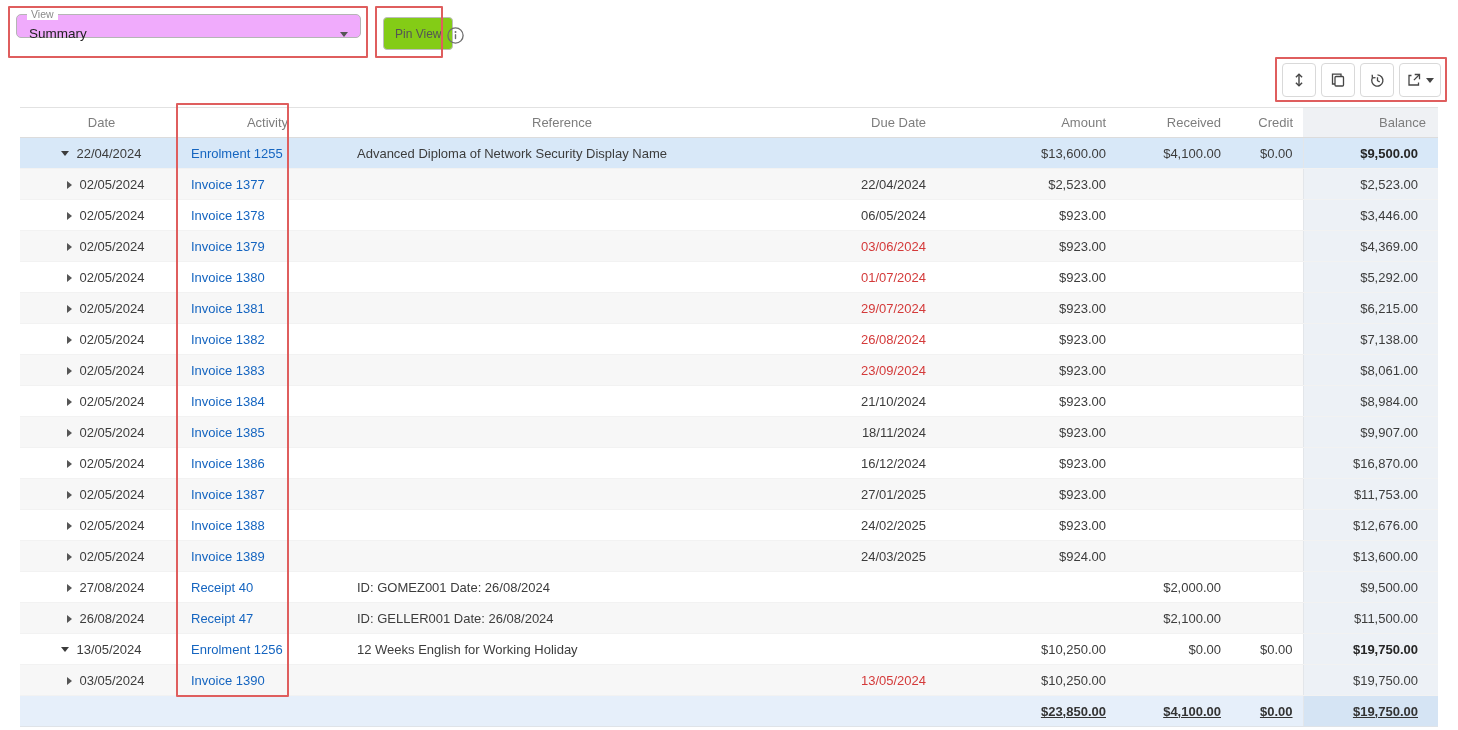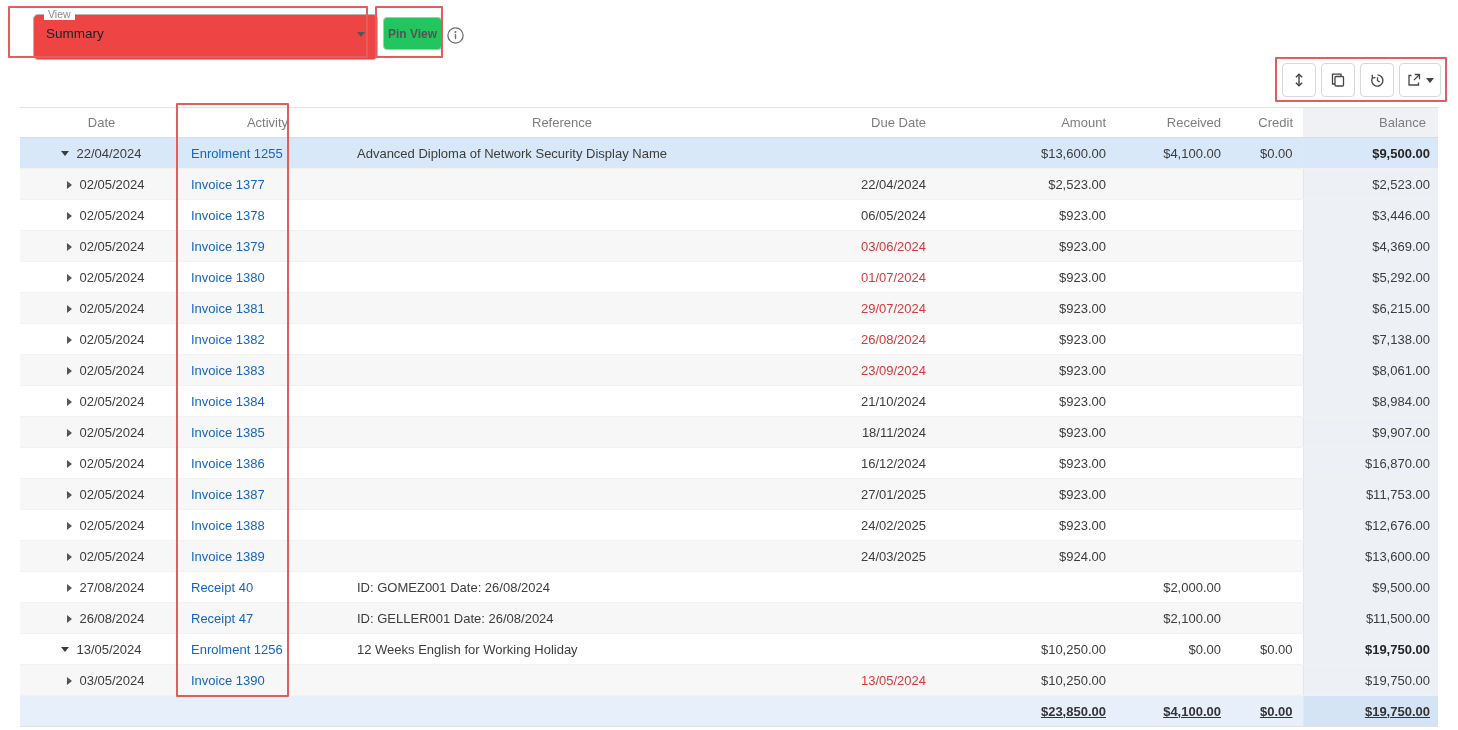--- a/index.html
+++ b/index.html
@@ -4,37 +4,37 @@
 <style>
   * { box-sizing: border-box; }
   body {
     width: 1458px; height: 730px; margin: 0; position: relative;
     background: #ffffff; font-family: "Liberation Sans", sans-serif;
     overflow: hidden; color: #3c3c3c;
   }
 
   
   .view-select {
-    position: absolute; left: 33px; top: 14px; width: 345px; height: 46px;
-    border: 1px solid #b5b5b5; border-radius: 5px; background: #ef4444; cursor: pointer;
+    position: absolute; left: 16px; top: 14px; width: 345px; height: 24px;
+    border: 1px solid #b5b5b5; border-radius: 5px; background: #f0abfc; cursor: pointer;
   }
   .view-label {
     position: absolute; top: -7px; left: 10px; background: #fff; padding: 0 4px;
     font-size: 10.5px; color: #8a8a8a;
   }
   .view-value { position: absolute; left: 12px; top: 11px; font-size: 13.5px; color: #222; }
   .select-caret {
     position: absolute; right: 12px; top: 17px; width: 0; height: 0;
     border-left: 4.5px solid transparent; border-right: 4.5px solid transparent;
     border-top: 5.5px solid #555;
   }
   .pin-btn {
-    position: absolute; left: 383px; top: 17px; height: 33px; padding: 0 4px;
-    background: #22c55e; border: 1px solid #bdbdbd; border-radius: 4px;
-    font-size: 12px; color: #555; font-family: "Liberation Sans", sans-serif; cursor: pointer; font-weight: bold;
+    position: absolute; left: 383px; top: 17px; height: 33px; padding: 0 11px;
+    background: #84cc16; border: 1px solid #bdbdbd; border-radius: 4px;
+    font-size: 12px; color: #555; font-family: "Liberation Sans", sans-serif; cursor: pointer;
   }
   .info-wrap { position: absolute; left: 446px; top: 26px; line-height: 0; cursor: pointer; }
 
   .toolbar { position: absolute; top: 63px; right: 17px; display: flex; gap: 5px; }
   .tb-btn {
     height: 34px; min-width: 34px; display: flex; align-items: center; justify-content: center;
     border: 1px solid #d9d9d9; border-radius: 4px; background: #fff; padding: 0 6px; gap: 4px;
     cursor: pointer;
   }
   .tb-icon { line-height: 0; }
@@ -57,21 +57,21 @@
   .grid-table tbody td { border-bottom: 1px solid #f2f2f2; }
   .al { text-align: left; }
   .ar { text-align: right; padding-right: 10px; }
   th.al, td.col-date { padding-left: 6px; text-align: center; }
   td.col-activity, th.col-activity { padding-left: 13px; margin-left: 24px; }
   td.col-ref, th.col-ref { padding-left: 12px; }
 
   tbody tr:nth-child(even) { background: var(--stripe-bg, #f7f7f7); }
   td.col-balance {
     background: var(--balance-col-bg, #edf1f6);
-    border-left: 1px solid #e3e6ea; padding-right: 8px; margin-left: 12px;
+    border-left: 1px solid #e3e6ea; padding-right: 20px; margin-left: 12px;
   }
   th.col-balance { background: var(--header-balance-bg, #eff1f4); padding-right: 12px; }
   tr.selected { background: var(--selected-row-bg, #d8e8f8); }
   tr.selected td.col-balance { background: var(--selected-row-bg, #d8e8f8); }
   td.bold { font-weight: 700; color: #252525; }
   .overdue { color: var(--overdue-red, #d43f3f); }
   .activity-link { color: var(--link-blue, #1565c0); cursor: pointer; }
 
   tfoot tr { background: var(--footer-bg, #e6effa); }
   tfoot td {

